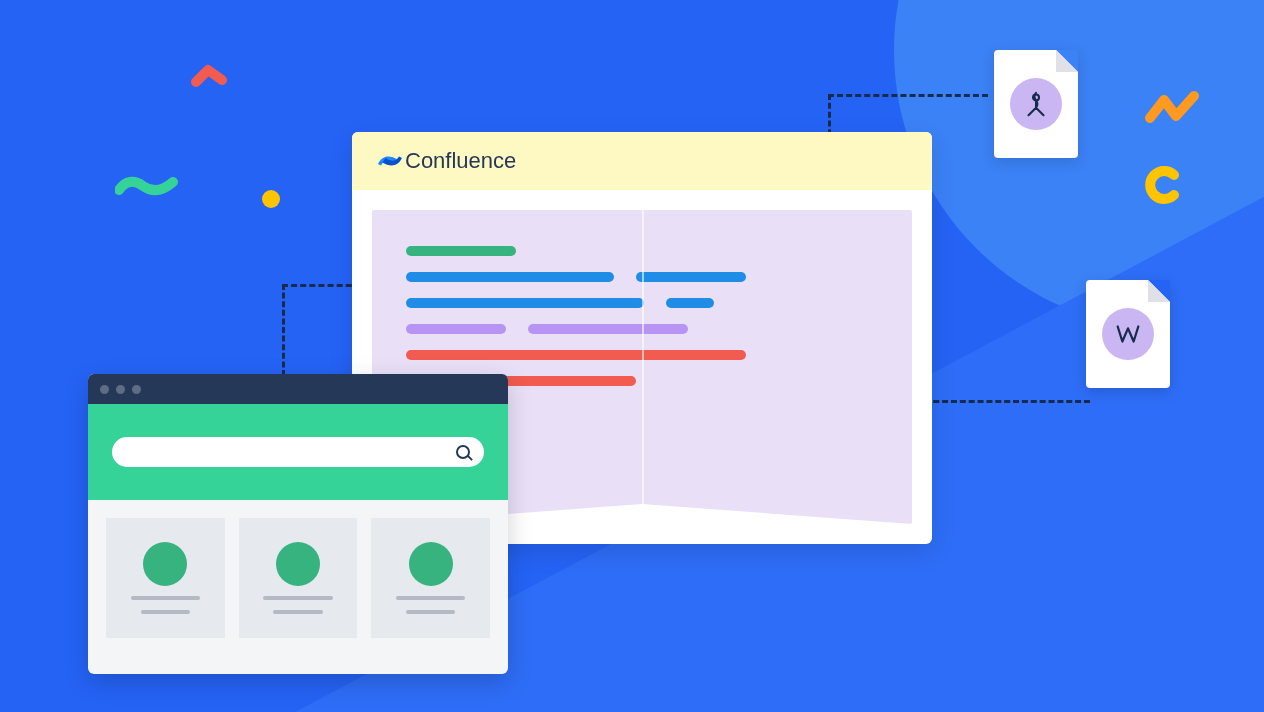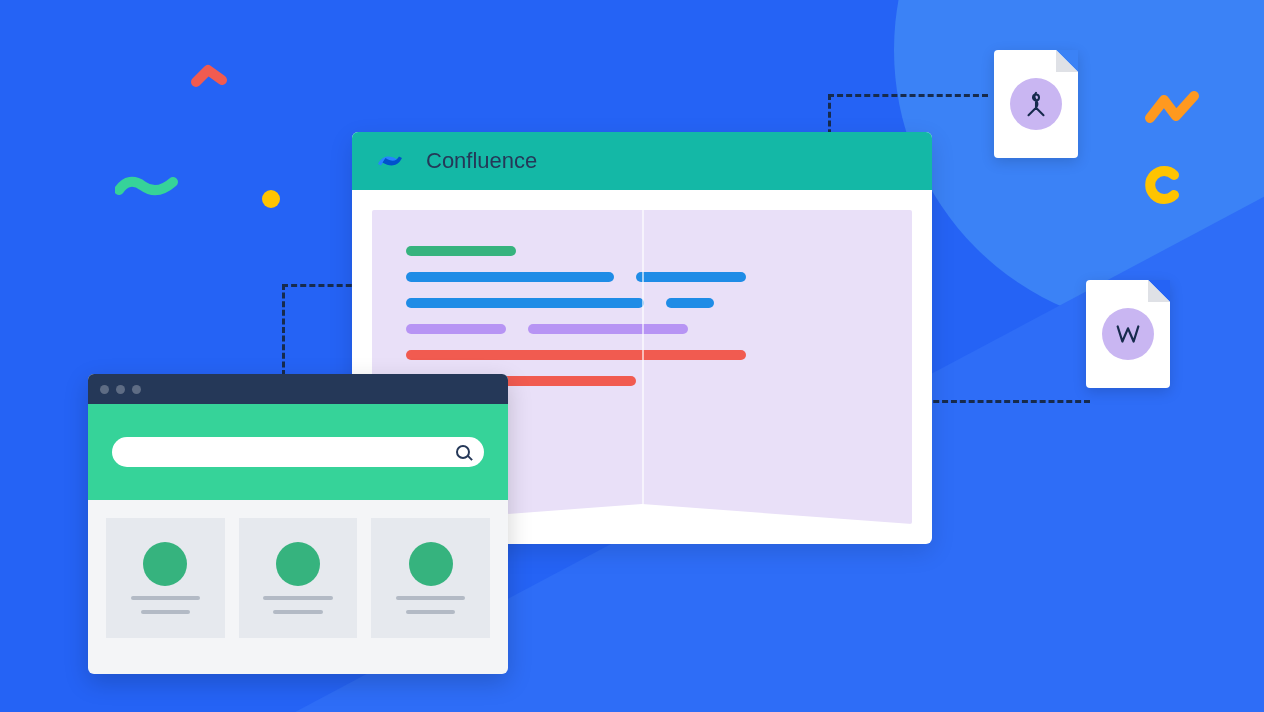--- a/index.html
+++ b/index.html
@@ -64,25 +64,25 @@
     top: 132px;
     width: 580px;
     height: 412px;
     background: #fff;
     border-radius: 6px;
     box-shadow: 0 8px 24px rgba(0,0,0,0.12);
     overflow: hidden;
   }
   .confluence-header {
     height: 58px;
-    background: #14b8a6;
+    background: #fef9c3;
     display: flex;
     align-items: center;
     padding: 0 26px;
-    gap: 24px;
+    gap: 3px;
   }
   .confluence-logo-icon {
     width: 24px; height: 24px;
     flex-shrink: 0;
   }
   .confluence-name {
     font-size: 22px;
     color: #253858;
     font-weight: 500;
   }

